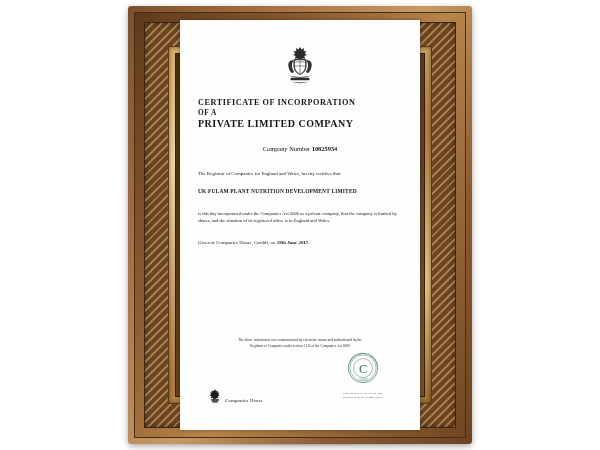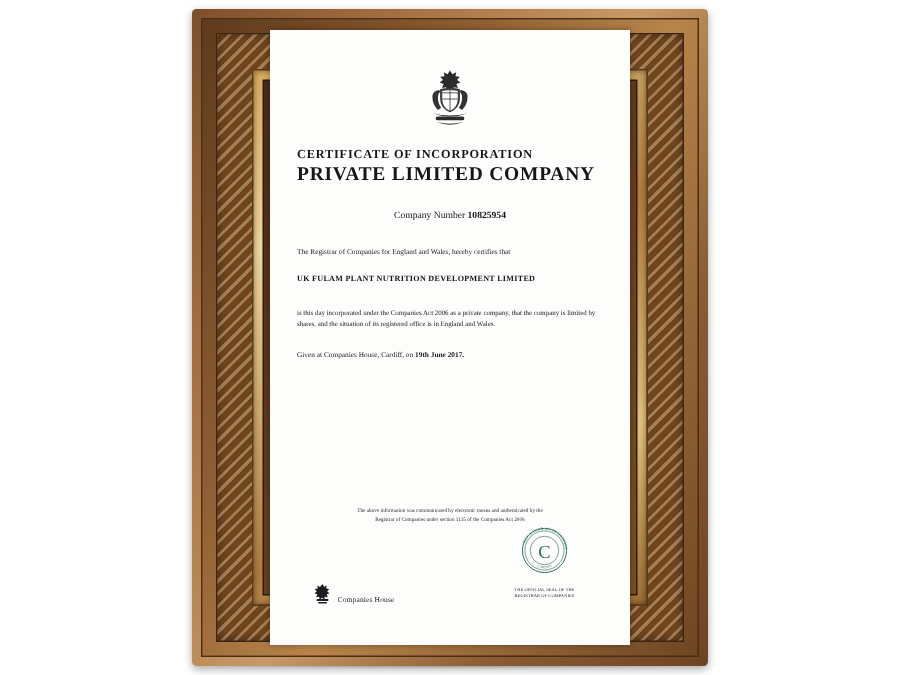--- a/index.html
+++ b/index.html
@@ -138,21 +138,21 @@
     letter-spacing: 0.55px;
     font-weight: bold;
   }
   .title-line2 {
     font-size: 7.4px;
     letter-spacing: 0.5px;
     font-weight: bold;
     margin-top: 1px;
   }
   .title-line3 {
-    font-size: 13px;
+    font-size: 10px;
     letter-spacing: 0.5px;
     font-weight: bold;
     margin-top: 1px;
   }
 
   .company-number {
     text-align: center;
     margin-top: 16px;
     font-size: 6.4px;
     color: #14161a;
@@ -284,20 +284,21 @@
 
             <path d="M14 43 q16 6 32 0 q-16 4-32 0z" fill="#2b2b2b"></path>
             <rect x="17" y="46" width="26" height="3.4" rx="1.7" fill="#2b2b2b"></rect>
             <path d="M18 51 q12 5 24 0 q-12 3-24 0z" fill="#2b2b2b"></path>
           </g>
         </svg>
       </div>
 
       <div class="title-block">
         <div class="title-line1">CERTIFICATE OF INCORPORATION</div>
+        <div class="title-line2">OF A</div>
         <div class="title-line3">PRIVATE LIMITED COMPANY</div>
       </div>
 
       <div class="company-number">
         <span>Company Number</span>
         <b>10825954</b>
       </div>
 
       <div class="body-text">The Registrar of Companies for England and Wales, hereby certifies that</div>
 

